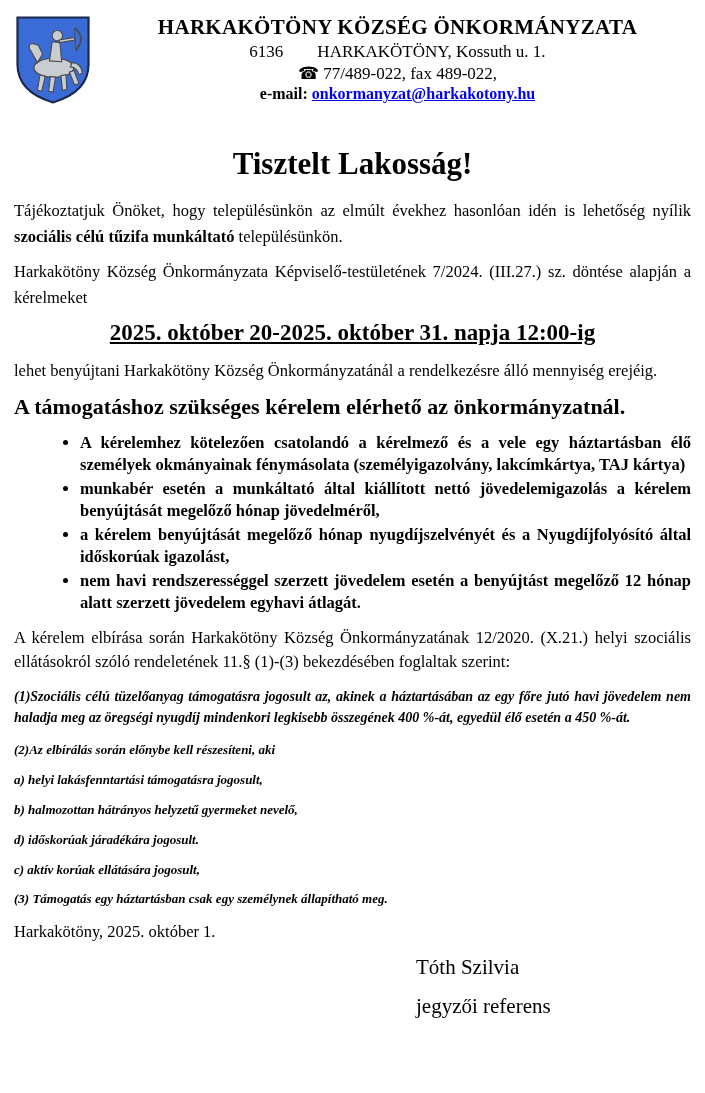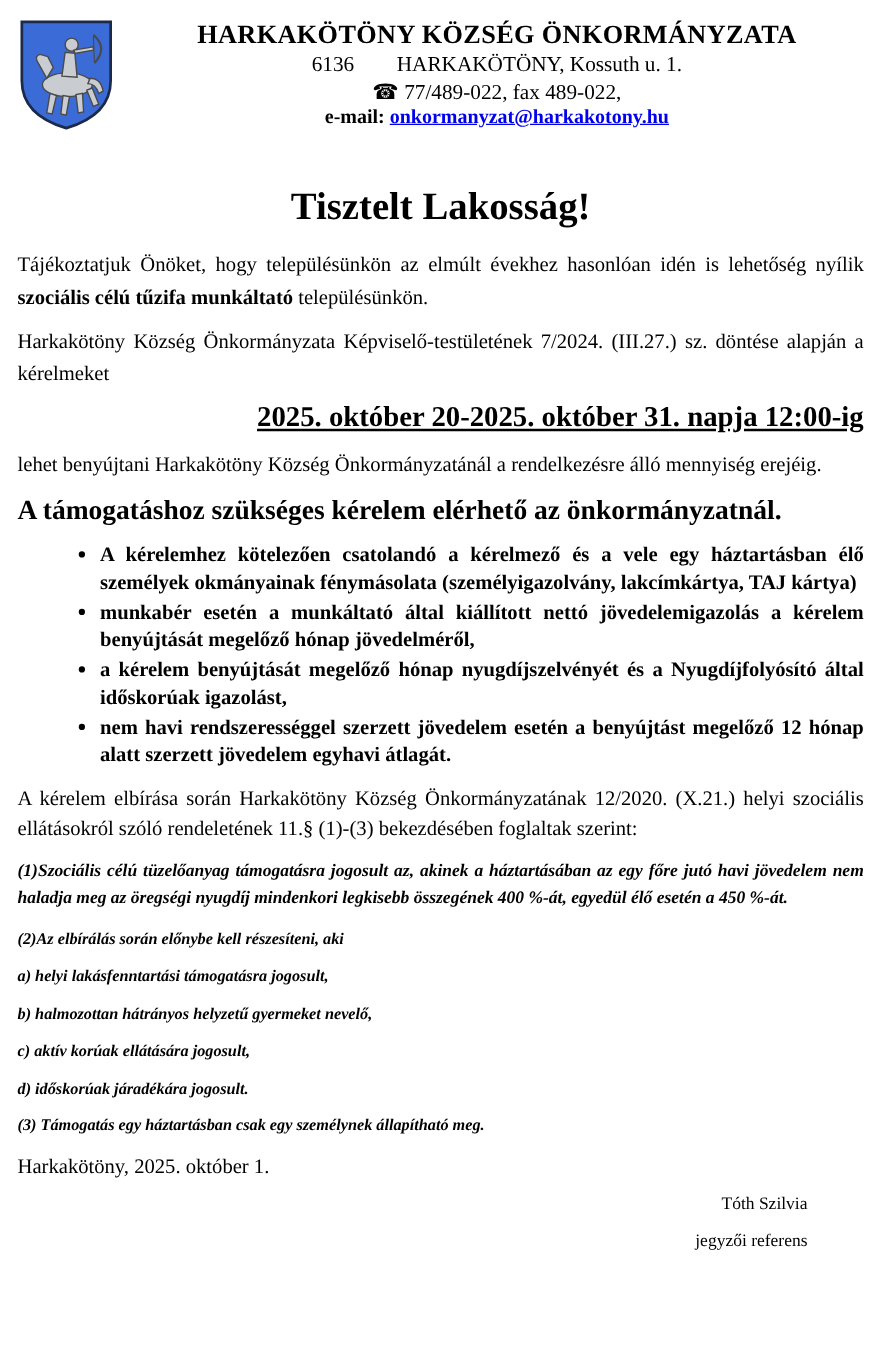--- a/index.html
+++ b/index.html
@@ -38,21 +38,21 @@
     margin-top: 36px;
     margin-bottom: 16px;
   }
   p.body-par {
     font-size: 16.5px;
     line-height: 1.58;
     text-align: justify;
     margin-bottom: 9px;
   }
   .deadline {
-    text-align: right;
+    text-align: center;
     font-size: 23px;
     font-weight: bold;
     text-decoration: underline;
     margin: 8px 0 12px 0;
   }
   .center-bold {
     text-align: left;
     font-weight: bold;
     font-size: 22px;
     margin: 10px 0 12px 0;
@@ -91,22 +91,22 @@
   }
   p.place-date {
     font-size: 16.5px;
     line-height: 1.3;
     margin-bottom: 12px;
   }
   .signature {
     width: 230px;
     margin-left: auto;
     margin-right: 45px;
-    text-align: right;
-    font-size: 14px;
+    text-align: left;
+    font-size: 21px;
   }
   .sig-name { margin-bottom: 14px; }
   .sig-title { margin-bottom: 0; }
 </style>
 </head>
 <body>
 
 <div class="page">
 
   <div class="header">
@@ -164,22 +164,22 @@
     <li>a kérelem benyújtását megelőző hónap nyugdíjszelvényét és a Nyugdíjfolyósító által időskorúak igazolást,</li>
     <li>nem havi rendszerességgel szerzett jövedelem esetén a benyújtást megelőző 12 hónap alatt szerzett jövedelem egyhavi átlagát.</li>
   </ul>
 
   <p class="assessment">A kérelem elbírása során Harkakötöny Község Önkormányzatának 12/2020. (X.21.) helyi szociális ellátásokról szóló rendeletének 11.§ (1)-(3) bekezdésében foglaltak szerint:</p>
 
   <p class="rule-strong">(1)Szociális célú tüzelőanyag támogatásra jogosult az, akinek a háztartásában az egy főre jutó havi jövedelem nem haladja meg az öregségi nyugdíj mindenkori legkisebb összegének 400 %-át, egyedül élő esetén a 450 %-át.</p>
   <p class="rule-italic">(2)Az elbírálás során előnybe kell részesíteni, aki</p>
   <p class="rule-italic">a) helyi lakásfenntartási támogatásra jogosult,</p>
   <p class="rule-italic">b) halmozottan hátrányos helyzetű gyermeket nevelő,</p>
+  <p class="rule-italic">d) időskorúak járadékára jogosult.</p>
   <p class="rule-italic">c) aktív korúak ellátására jogosult,</p>
-  <p class="rule-italic">d) időskorúak járadékára jogosult.</p>
   <p class="rule-italic">(3) Támogatás egy háztartásban csak egy személynek állapítható meg.</p>
 
   <p class="place-date">Harkakötöny, 2025. október 1.</p>
 
   <div class="signature">
     <div class="sig-name">Tóth Szilvia</div>
     <div class="sig-title">jegyzői referens</div>
   </div>
 
 </div>

